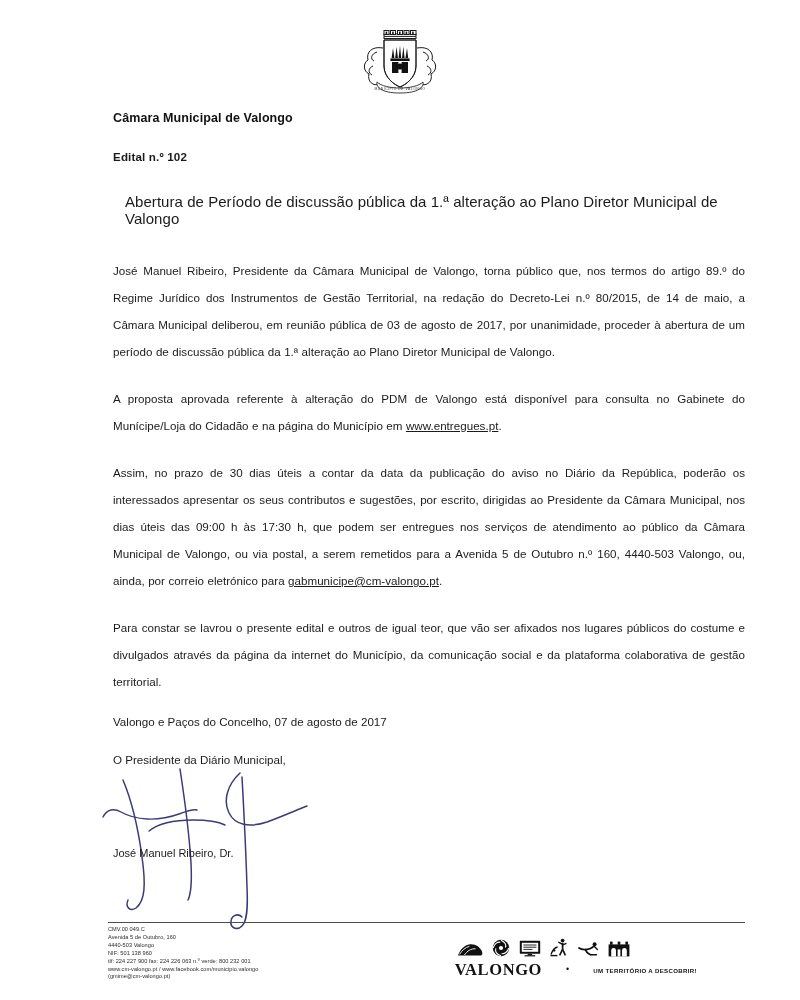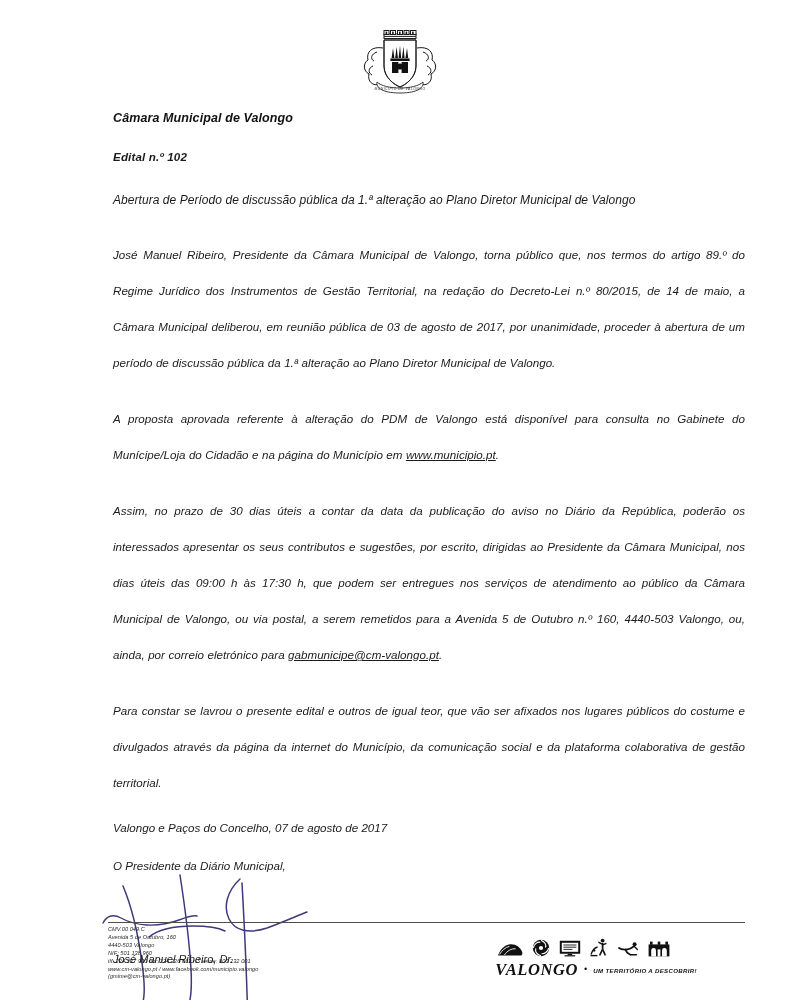--- a/index.html
+++ b/index.html
@@ -15,21 +15,20 @@
     overflow: hidden;
     font-family: "Liberation Sans", sans-serif;
     color: #1b1b1b;
     -webkit-font-smoothing: antialiased;
   }
 
   .page {
     position: absolute;
     inset: 0;
     background: #ffffff;
-    font-style: italic;
   }
 
   
   .letterhead {
     position: absolute;
     left: 0;
     top: 30px;
     width: 800px;
     text-align: center;
   }
@@ -58,28 +57,28 @@
   }
 
   .edital-no {
     font-size: 11.6px;
     font-weight: bold;
     letter-spacing: .15px;
     margin: 0 0 30px 0;
   }
 
   .subject {
-    font-size: 12px;
-    margin: 0 0 30px 0;
+    font-size: 15px;
+    margin: 0 0 30px 12px;
     letter-spacing: .05px;
   }
 
   p.para {
     font-size: 11.6px;
-    line-height: 36px;
+    line-height: 27px;
     text-align: justify;
     margin: 0 0 20px 0;
     letter-spacing: .02px;
     word-spacing: .2px;
   }
   p.para.last-block { margin-bottom: 16px; }
 
   .u-link {
     text-decoration: underline;
     color: inherit;
@@ -153,21 +152,21 @@
     align-items: flex-end;
     gap: 9px;
     height: 23px;
     margin-bottom: 3px;
     padding-left: 2px;
   }
   .brand-icons svg { display: block; }
   .brand-wordmark {
     display: flex;
     align-items: baseline;
-    gap: 6px;
+    gap: 24px;
     white-space: nowrap;
   }
   .brand-name {
     font-size: 16.5px;
     font-weight: bold;
     letter-spacing: .6px;
     color: #111;
     font-family: "Liberation Serif", serif;
   }
   .brand-dot {
@@ -253,21 +252,21 @@
 
     <div class="edital-no">Edital n.º 102</div>
 
     <div class="subject">Abertura de Período de discussão pública da 1.ª alteração ao Plano Diretor Municipal de Valongo</div>
 
     <p class="para">
       <span>José Manuel Ribeiro, Presidente da Câmara Municipal de Valongo, torna público que, nos termos do artigo 89.º do Regime Jurídico dos Instrumentos de Gestão Territorial, na redação do Decreto-Lei n.º 80/2015, de 14 de maio, a Câmara Municipal deliberou, em reunião pública de 03 de agosto de 2017, por unanimidade, proceder à abertura de um período de discussão pública da 1.ª alteração ao Plano Diretor Municipal de Valongo.</span>
     </p>
 
     <p class="para">
-      <span>A proposta aprovada referente à alteração do PDM de Valongo está disponível para consulta no Gabinete do Munícipe/Loja do Cidadão e na página do Município em </span><span class="u-link">www.municipio.pt</span><span>.</span>
+      <span>A proposta aprovada referente à alteração do PDM de Valongo está disponível para consulta no Gabinete do Munícipe/Loja do Cidadão e na página do Município em </span><span class="u-link">www.entregues.pt</span><span>.</span>
     </p>
 
     <p class="para">
       <span>Assim, no prazo de 30 dias úteis a contar da data da publicação do aviso no Diário da República, poderão os interessados apresentar os seus contributos e sugestões, por escrito, dirigidas ao Presidente da Câmara Municipal, nos dias úteis das 09:00 h às 17:30 h, que podem ser entregues nos serviços de atendimento ao público da Câmara Municipal de Valongo, ou via postal, a serem remetidos para a Avenida 5 de Outubro n.º 160, 4440-503 Valongo, ou, ainda, por correio eletrónico para </span><span class="u-link">gabmunicipe@cm-valongo.pt</span><span>.</span>
     </p>
 
     <p class="para last-block">Para constar se lavrou o presente edital e outros de igual teor, que vão ser afixados nos lugares públicos do costume e divulgados através da página da internet do Município, da comunicação social e da plataforma colaborativa de gestão territorial.</p>
 
     <div class="closing-line">Valongo e Paços do Concelho, 07 de agosto de 2017</div>
     <div class="closing-line title-line">O Presidente da Diário Municipal,</div>

